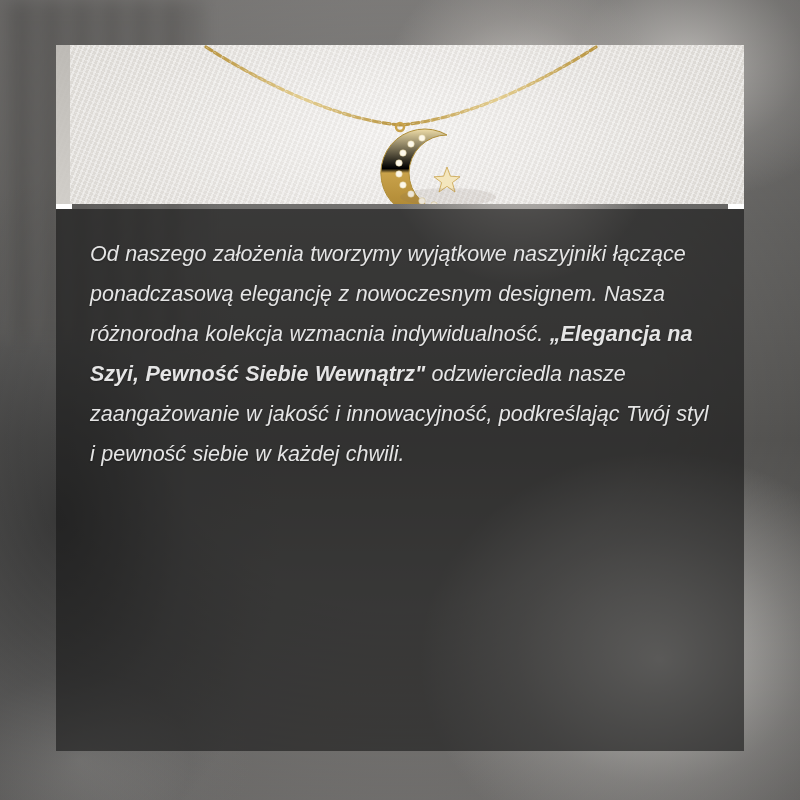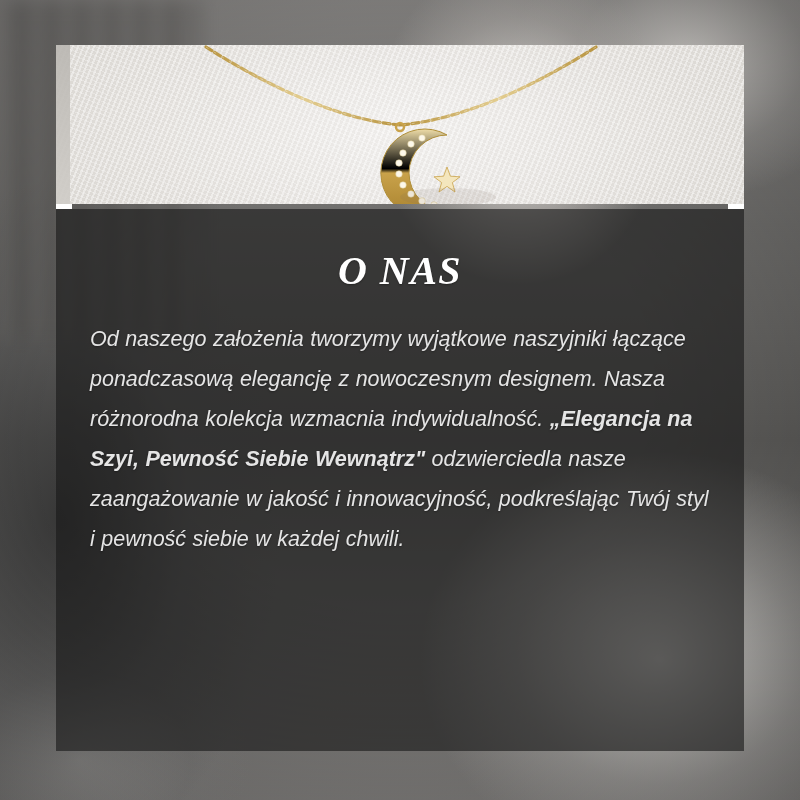--- a/index.html
+++ b/index.html
@@ -198,17 +198,16 @@
       <path d="M391 122 L 394.4 131.2 L 404 131.8 L 396.4 137.6 L 399 147 L 391 141.4 L 383 147 L 385.6 137.6 L 378 131.8 L 387.6 131.2 Z" fill="#f4e6bd" stroke="#c9a24a" stroke-width="0.8"></path>
 
       <ellipse cx="392" cy="152" rx="48" ry="9" fill="rgba(120,110,95,0.12)"></ellipse>
     </svg>
   </div>
 
   <div class="tick tick-left"></div>
   <div class="tick tick-right"></div>
 
   <div class="text-panel">
-    <h1 class="panel-title">O NAS</h1>
     <p class="panel-body"><span>Od naszego założenia tworzymy wyjątkowe naszyjniki łączące ponadczasową elegancję z nowoczesnym designem. Nasza różnorodna kolekcja wzmacnia indywidualność. </span><b>„Elegancja na Szyi, Pewność Siebie Wewnątrz"</b><span> odzwierciedla nasze zaangażowanie w jakość i innowacyjność, podkreślając Twój styl i pewność siebie w każdej chwili.</span></p>
   </div>
 
 </div>
 
 </body></html>

